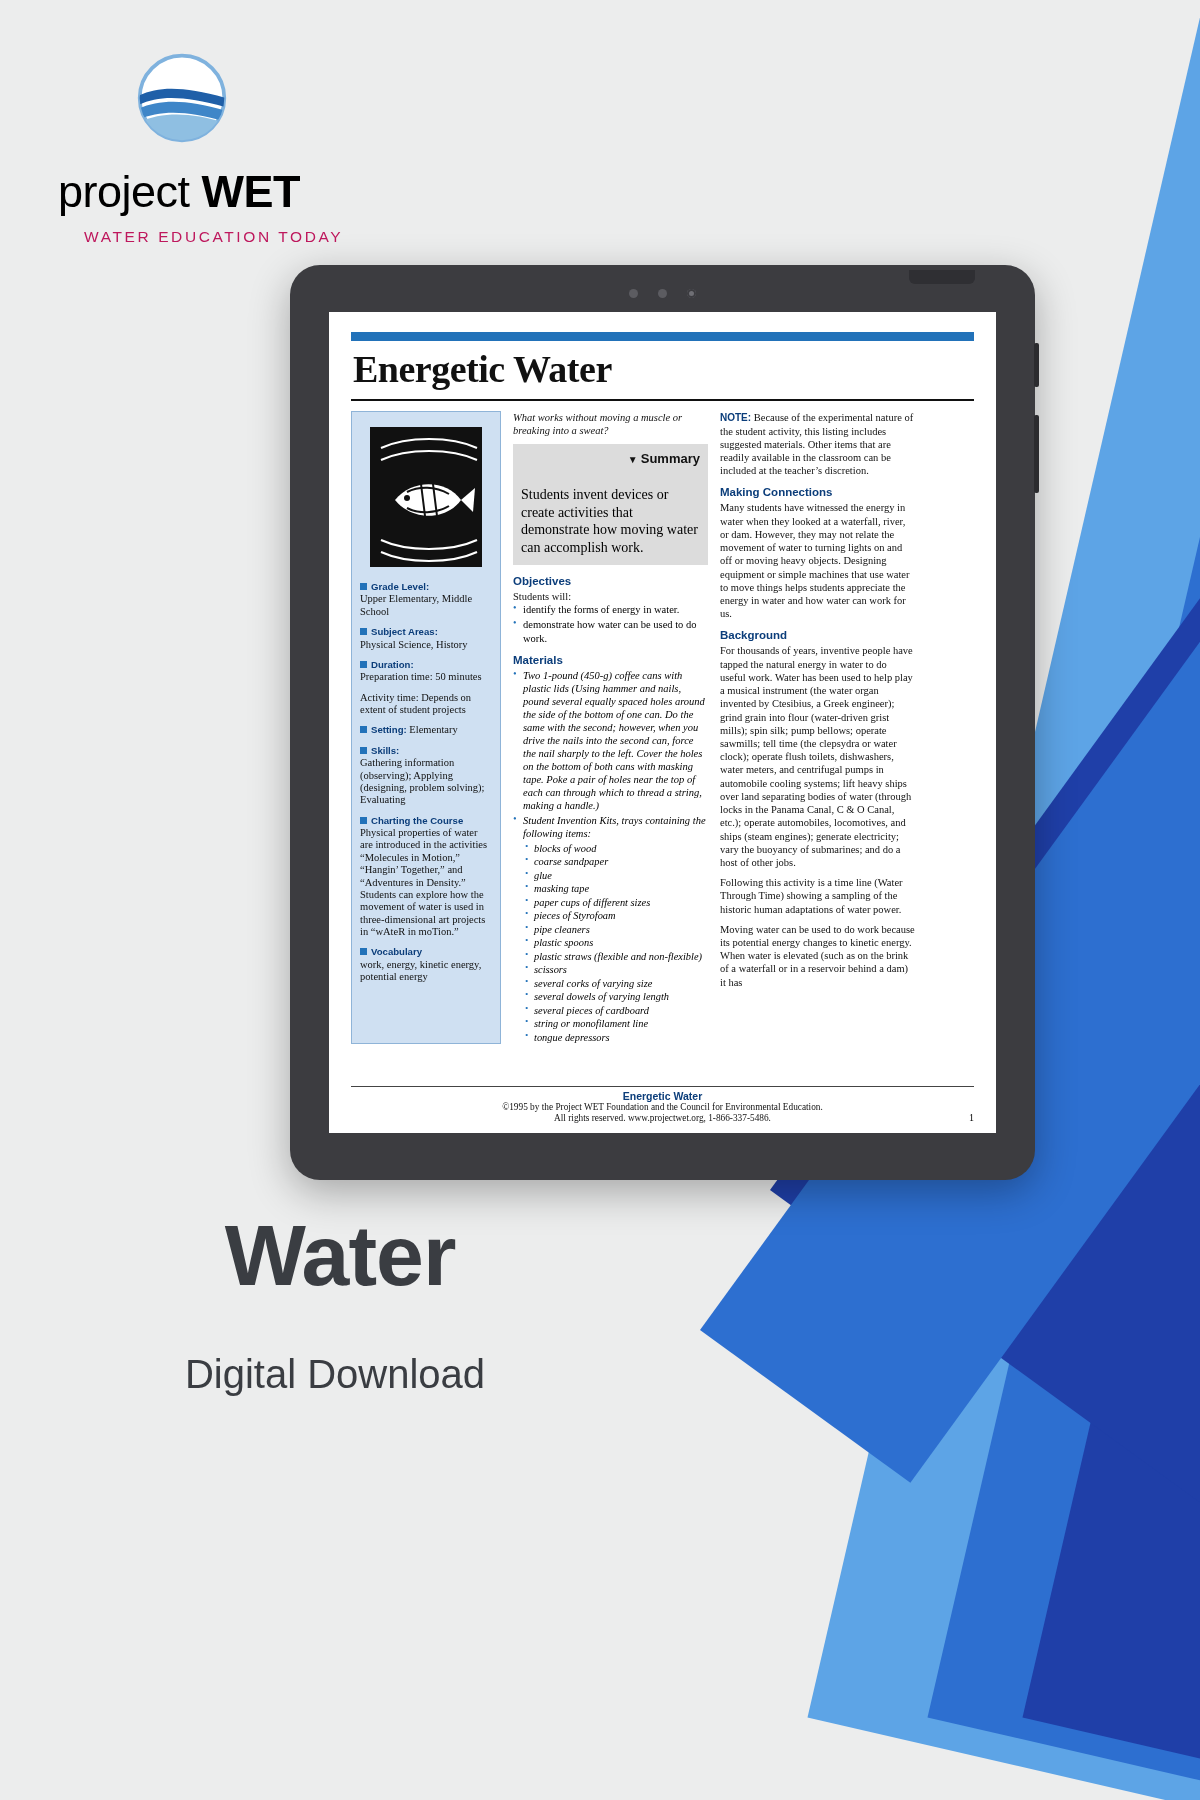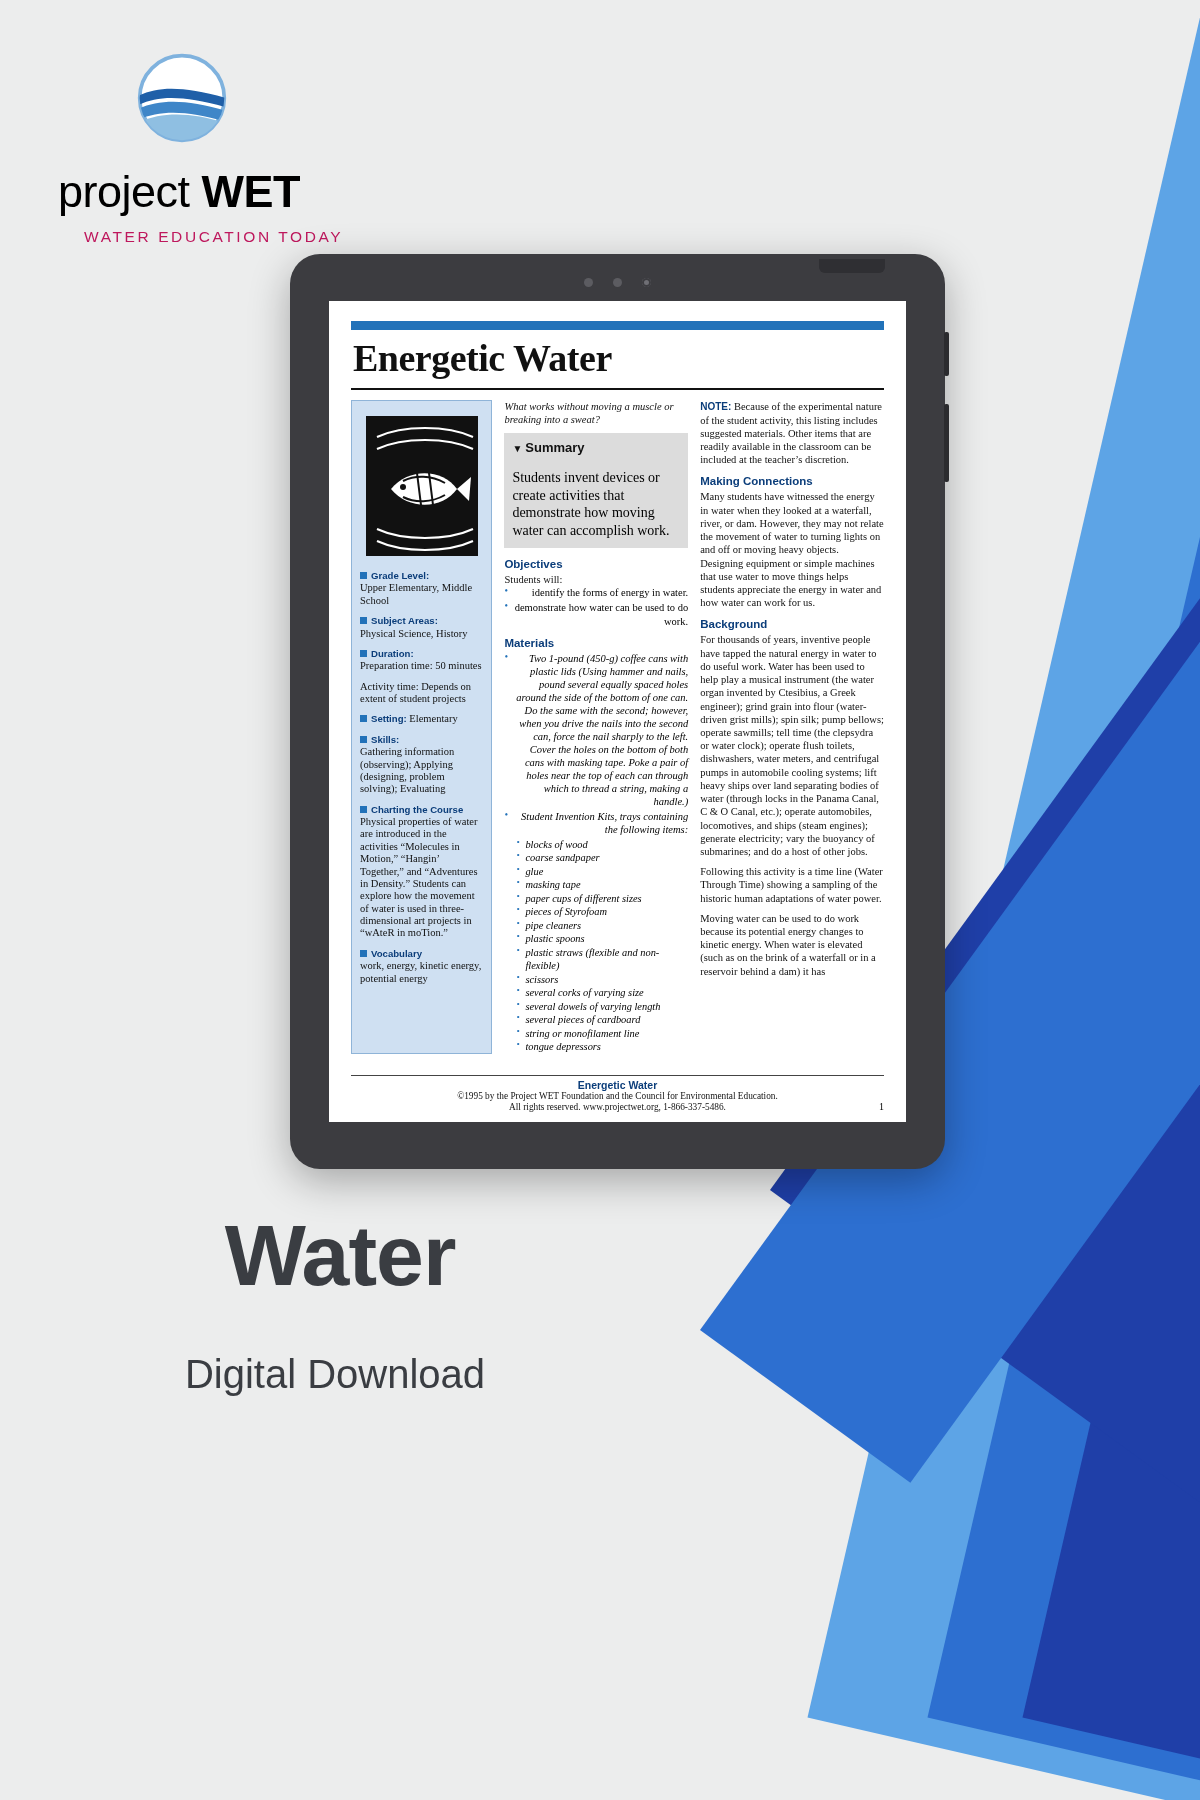--- a/index.html
+++ b/index.html
@@ -42,22 +42,22 @@
     margin-top: 10px;
     margin-left: 26px;
     font-size: 15.5px;
     letter-spacing: 2.6px;
     color: #be185d;
     font-weight: 400;
   }
 
   
   .tablet {
-    position: absolute; left: 290px; top: 254px;
-    width: 655px; height: 915px;
+    position: absolute; left: 290px; top: 265px;
+    width: 745px; height: 915px;
     background: #3c3c40;
     border-radius: 30px;
     box-shadow: 0 12px 40px rgba(0,0,0,0.30);
   }
   .tablet-btn-a { position: absolute; right: -4px; top: 78px; width: 5px; height: 44px; background: #2b2b2e; border-radius: 2px;}
   .tablet-btn-b { position: absolute; right: -4px; top: 150px; width: 5px; height: 78px; background: #2b2b2e; border-radius: 2px;}
   .tablet-top-notch {
     position:absolute; right: 60px; top: 5px; width: 66px; height: 14px;
     background:#2f2f33; border-radius: 0 0 6px 6px;
   }
@@ -102,33 +102,34 @@
   .sb-item { margin-bottom: 8px; font-family: "Liberation Serif", serif; font-size: 10.5px; color: #111; line-height: 1.18; }
   .sb-head { color: #0b3d7a; font-weight: 700; font-family: "Liberation Sans", sans-serif; font-size: 9.6px; }
   .sq { display:inline-block; width: 7px; height: 7px; background:#2272b9; margin-right: 4px; }
 
   .intro-ital {
     font-family: "Liberation Serif", serif; font-style: italic;
     font-size: 10.5px; line-height: 1.25; color: #111; margin-bottom: 7px;
   }
   .summary-box { background: #dcdcdc; padding: 7px 8px 9px 8px; margin-bottom: 10px; }
   .summary-title {
-    font-weight: 700; font-size: 13px; color: #111; margin-bottom: 14px;
+    font-weight: 700; font-size: 13px; color: #111; margin-bottom: 20px;
     font-family: "Liberation Sans", sans-serif;
+    text-align: right;
   }
   .summary-title .tri { font-size: 10px; margin-right: 3px; }
   .summary-text { font-family:"Liberation Serif", serif; font-size: 14px; line-height:1.25; }
 
   .sec-head {
     color: #0b3d7a; font-weight: 700; font-size: 11.5px; margin: 9px 0 3px 0;
     font-family: "Liberation Sans", sans-serif;
   }
   .body-ser { font-family: "Liberation Serif", serif; font-size: 10.5px; line-height: 1.26; color: #111; }
   .body-ser p { margin: 0 0 7px 0; }
-  ul.bul { list-style: none; margin: 0; padding: 0; text-align: right; }
+  ul.bul { list-style: none; margin: 0; padding: 0; }
   ul.bul li { position: relative; padding-left: 10px; margin-bottom: 2px; font-family:"Liberation Serif", serif; font-size:10.5px; line-height:1.24; }
   ul.bul li:before { content: "•"; position: absolute; left: 0; top: -1px; color:#2272b9; font-size: 10px; }
   ul.bul li.ital { font-style: italic; }
   ul.sub { list-style: none; margin: 2px 0 0 0; padding: 0 0 0 12px; }
   ul.sub li { position: relative; padding-left: 9px; font-style: italic; font-family:"Liberation Serif", serif; font-size:10.4px; line-height:1.3; }
   ul.sub li:before { content:"•"; position:absolute; left:0; top:-1px; color:#2272b9; font-size:9px; }
 
   .note-lead { color: #0b3d7a; font-weight: 700; font-family:"Liberation Sans", sans-serif; font-size: 10px; }
 
   .page-footer {

